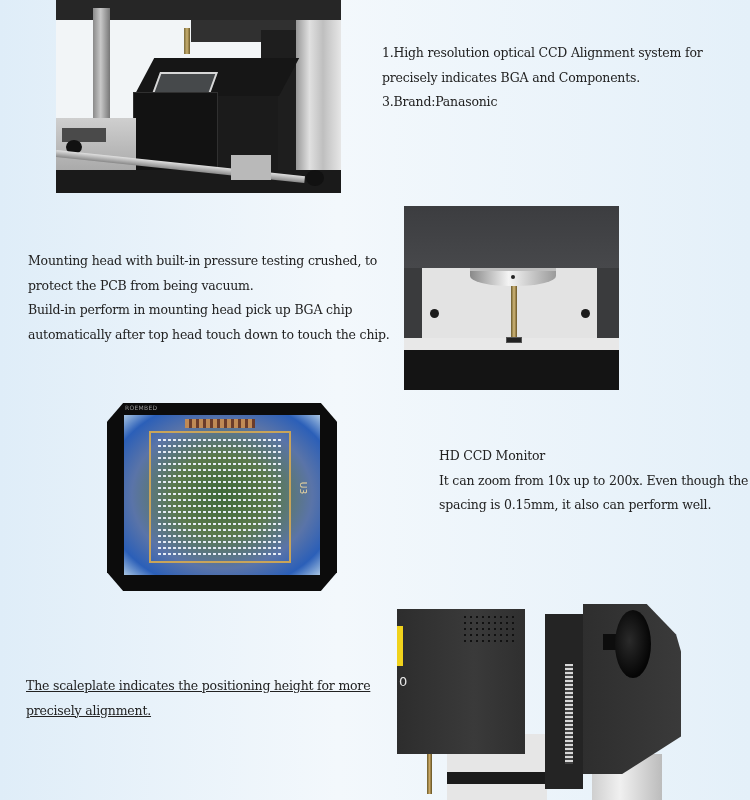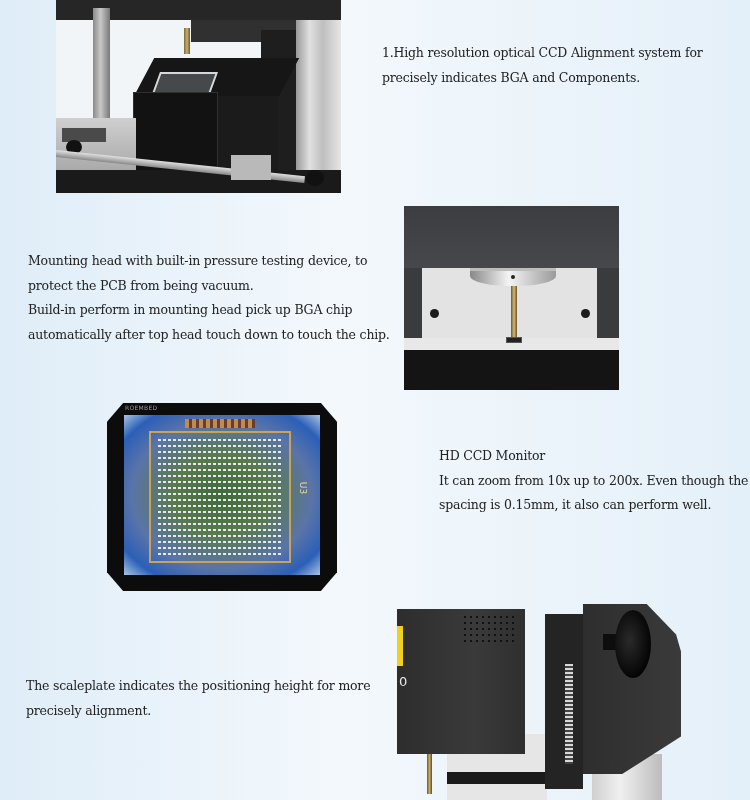--- a/index.html
+++ b/index.html
@@ -105,24 +105,25 @@
   <div class="base-hole"></div>
   <div class="knob1"></div>
   <div class="bottom"></div>
   <div class="rail"></div>
   <div class="clamp"></div>
   <div class="knob2"></div>
 </div>
 <div class="txt" style="left:382px; top:41px;">
   <p>1.High resolution optical CCD Alignment system for</p>
   <p>precisely indicates BGA and Components.</p>
+  <p>3.Brand:Panasonic</p>
 </div>
 
 <div class="txt" style="left:28px; top:249px;">
-  <p>Mounting head with built-in pressure testing device, to</p>
+  <p>Mounting head with built-in pressure testing crushed, to</p>
   <p>protect the PCB from being vacuum.</p>
   <p>Build-in perform in mounting head pick up BGA chip</p>
   <p>automatically after top head touch down to touch the chip.</p>
 </div>
 <div class="img" id="img2">
   <div class="head"></div>
   <div class="plate-side-l"></div>
   <div class="plate-side-r"></div>
   <div class="plate"></div>
   <div class="strip"></div>
@@ -142,21 +143,21 @@
   <div class="frame"></div>
   <div class="grid"></div>
   <div class="mark">U3</div>
 </div>
 <div class="txt" style="left:439px; top:444px;">
   <p>HD CCD Monitor</p>
   <p>It can zoom from 10x up to 200x. Even though the chip</p>
   <p>spacing is 0.15mm, it also can perform well.</p>
 </div>
 
-<div class="txt" style="left:26px; top:674px;">
+<div class="txt" style="left:26px; top:674px;text-decoration:underline;">
   <p>The scaleplate indicates the positioning height for more</p>
   <p>precisely alignment.</p>
 </div>
 <div class="img" id="img4">
   <div class="panel-under"></div>
   <div class="column"></div>
   <div class="lefthead"></div>
   <div class="yellow"></div>
   <div class="digit">0</div>
   <div class="vents"></div>

